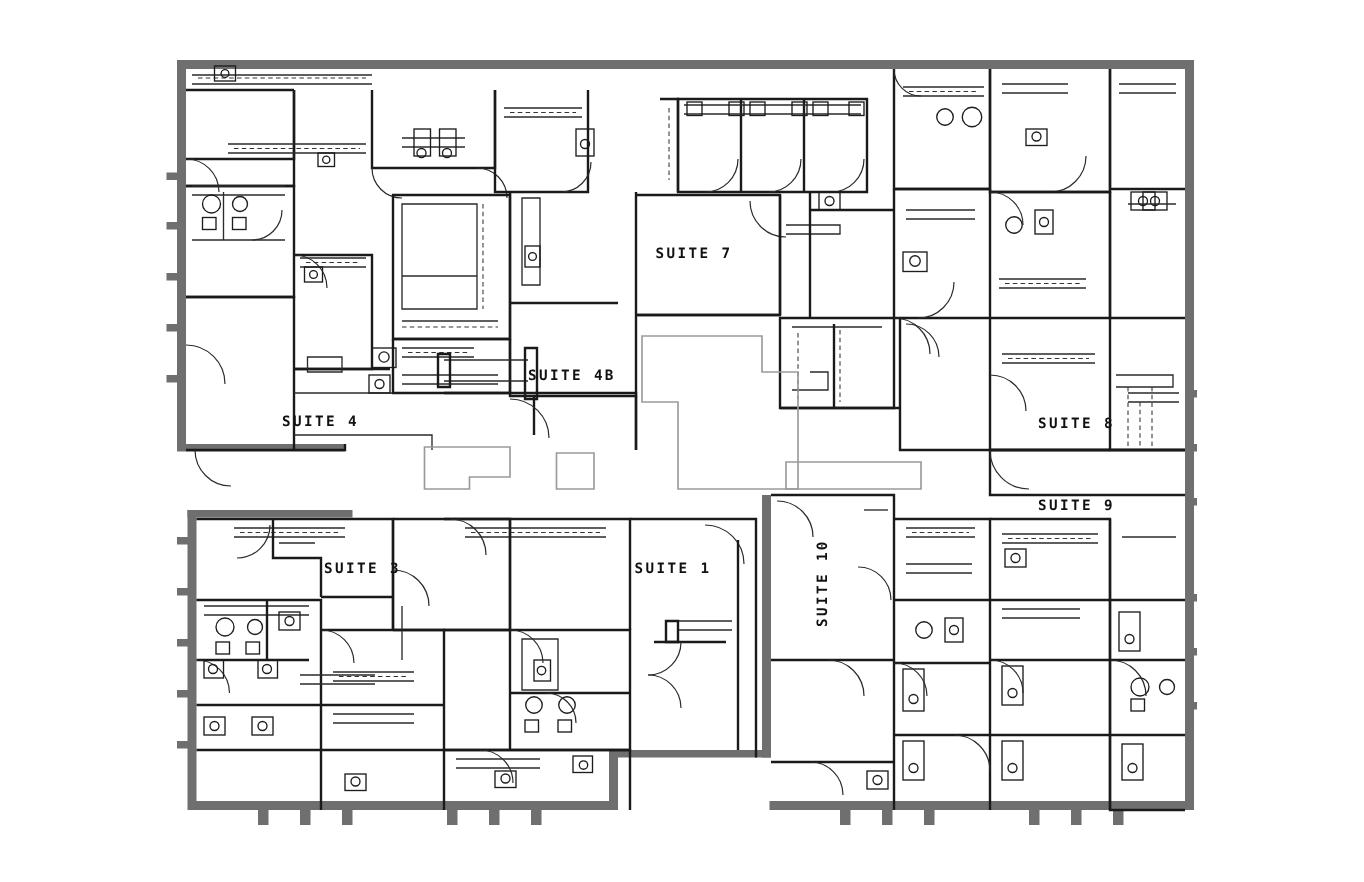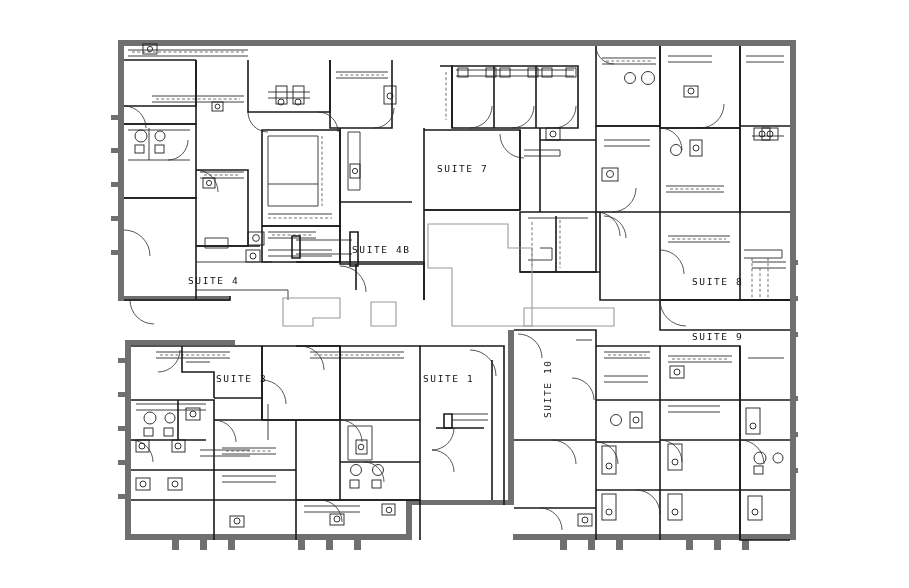--- a/index.html
+++ b/index.html
@@ -1,18 +1,18 @@
 <!DOCTYPE html>
 <html><head>
 <meta charset="utf-8">
 <style>
   html,body{margin:0;padding:0;background:#ffffff;}
   body{width:909px;height:588px;overflow:hidden;
        font-family:"DejaVu Sans Mono","Liberation Mono",monospace;}
-  #plan-root{position:relative;width:909px;height:588px;background:#ffffff;}
+  #plan-root{position:relative;width:909px;height:588px;background:#ffffff;font-weight:bold;}
   svg{display:block;}
   .suite-label{font-family:"DejaVu Sans Mono","Liberation Mono",monospace;
                font-size:9.5px;letter-spacing:1.6px;fill:#111111;}
   .extfill{fill:#6f6f6f;stroke:none;}
   .wall{fill:none;stroke:#1a1a1a;stroke-width:1.6;}
   .thin{fill:none;stroke:#2b2b2b;stroke-width:0.9;}
   .dash{fill:none;stroke:#333;stroke-width:0.7;stroke-dasharray:3 2.2;}
   .swing{fill:none;stroke:#2b2b2b;stroke-width:0.8;}
   .fix{fill:none;stroke:#1d1d1d;stroke-width:0.9;}
   .light{fill:none;stroke:#9a9a9a;stroke-width:1.1;}

